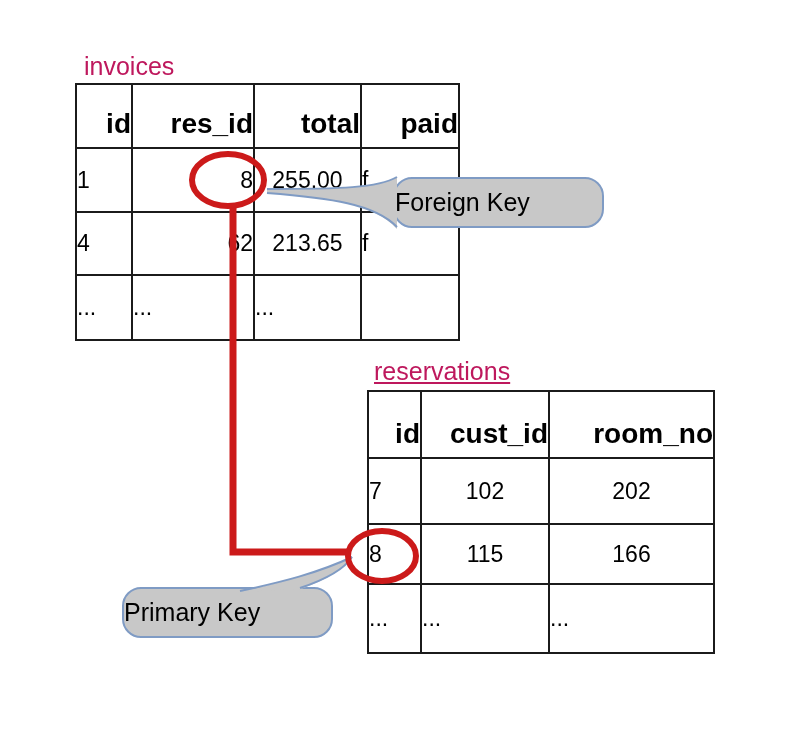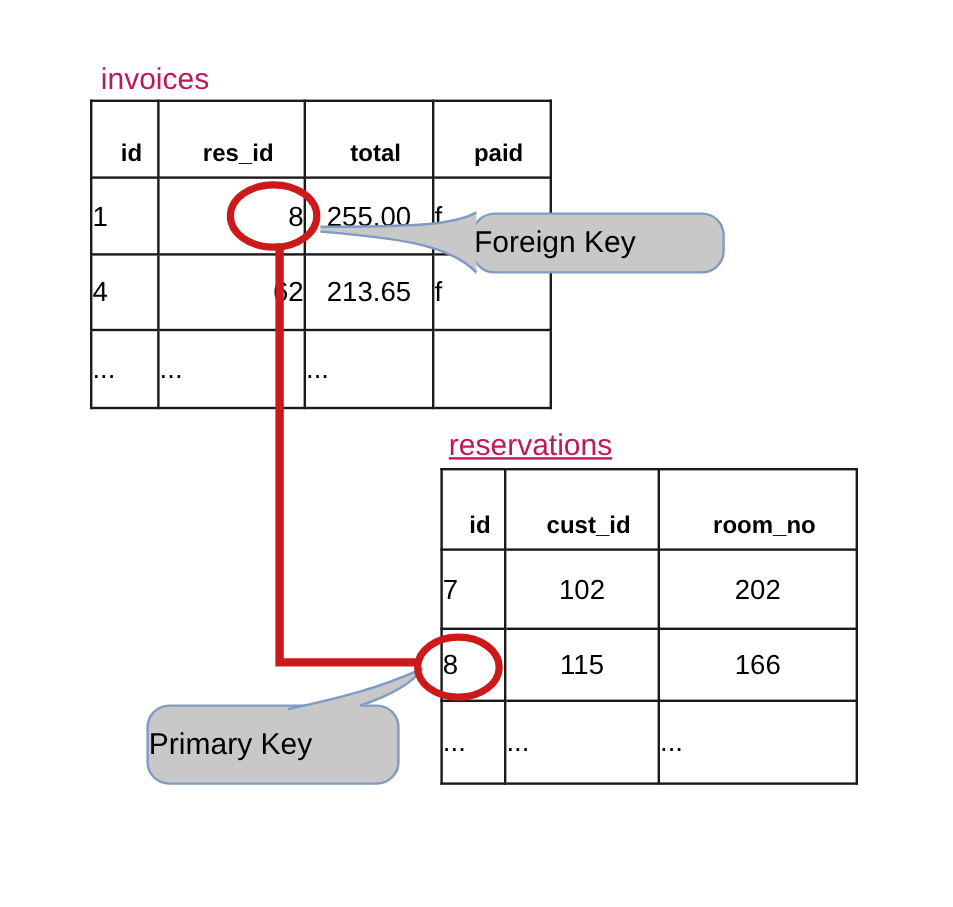--- a/index.html
+++ b/index.html
@@ -9,21 +9,21 @@
   }
   .tbl-title { position:absolute; font-size:25px; line-height:28px; color:#be185d; }
   table.dbtable {
     position:absolute; border-collapse:collapse; table-layout:fixed;
     background:#ffffff;
   }
   table.dbtable th, table.dbtable td {
     border:2px solid #1b1b1b; padding:0; overflow:hidden; white-space:nowrap;
   }
   table.dbtable th {
-    font-weight:bold; font-size:20px; text-align:center;
+    font-weight:bold; font-size:28px; text-align:right;
     vertical-align:bottom; padding:0 0 7px 11px;
   }
   table.dbtable td { font-size:23px; vertical-align:middle; }
   td.cl  { text-align:left;  padding-left:8px;  }
   td.cl10{ text-align:left;  padding-left:10px; }
   td.cr18{ text-align:right; padding-right:18px;}
   td.cr14{ text-align:center; padding-right:14px;}
   td.cr13{ text-align:center; padding-right:13px;}
   td.cc  { text-align:center;margin-top:40px; }
   td.cel { text-align:left;  padding-left:14px; }
@@ -106,21 +106,21 @@
         <td class="cel">...</td>
         <td class="cel">...</td>
       </tr>
     </tbody>
   </table>
 
   <div class="callout" style="left:393px; top:177px; width:211px; height:51px;">
     <span>Foreign Key</span>
   </div>
 
-  <div class="callout" style="left:122px; top:587px; width:211px; height:67px;">
+  <div class="callout" style="left:122px; top:587px; width:211px; height:51px;">
     <span>Primary Key</span>
   </div>
 
   <svg id="overlay" width="794" height="756" viewBox="0 0 794 756">
 
     <g>
       <path d="M267,189 C340,189 378,188 397,177 L397,229 C375,204 330,198 267,193 Z" fill="#c8c8c8" stroke="none"></path>
       <path d="M267,189 C340,189 378,188 397,177" fill="none" stroke="#7f9bc4" stroke-width="2"></path>
       <path d="M267,193 C330,198 375,204 397,227" fill="none" stroke="#7f9bc4" stroke-width="2"></path>
     </g>

